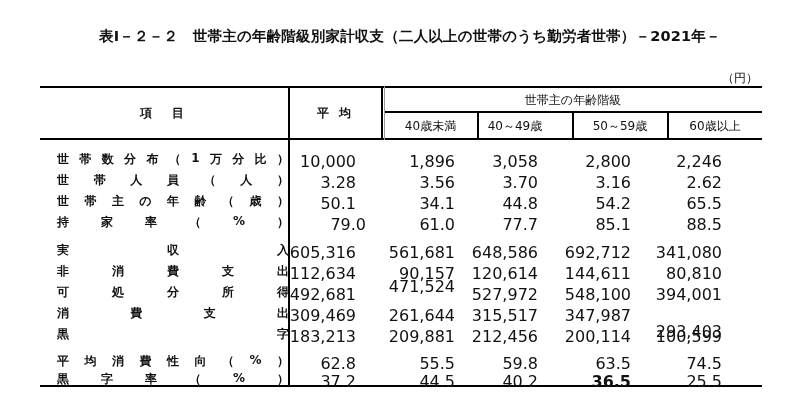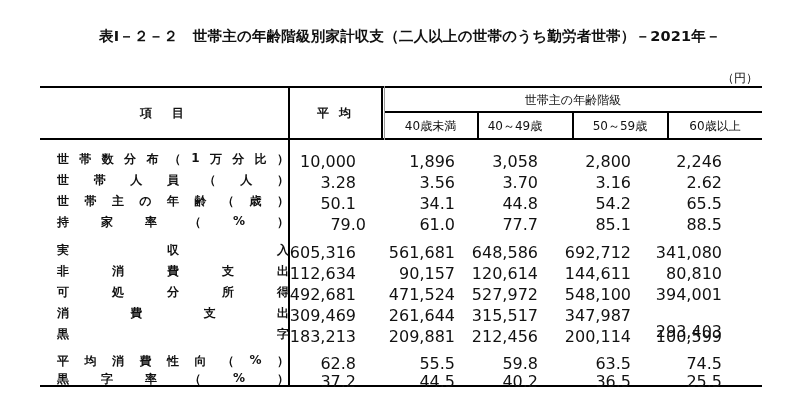--- a/index.html
+++ b/index.html
@@ -127,21 +127,21 @@
     <div class="num" style="top: 264px; left: 561px;">144,611</div>
     <div class="num" style="top: 264px; left: 652px;">80,810</div>
     <div class="label" style="top: 284px;">
       <span>可</span>
       <span>処</span>
       <span>分</span>
       <span>所</span>
       <span>得</span>
     </div>
     <div class="num" style="top: 285px; left: 286px;">492,681</div>
-    <div class="num" style="top: 285px; left: 385px;">471,524</div>
+    <div class="num" style="top: 277px; left: 385px;">471,524</div>
     <div class="num" style="top: 285px; left: 468px;">527,972</div>
     <div class="num" style="top: 285px; left: 561px;">548,100</div>
     <div class="num" style="top: 285px; left: 652px;">394,001</div>
     <div class="label" style="top: 305px;">
       <span>消</span>
       <span>費</span>
       <span>支</span>
       <span>出</span>
     </div>
     <div class="num" style="top: 306px; left: 286px;">309,469</div>
@@ -178,15 +178,15 @@
       <span>黒</span>
       <span>字</span>
       <span>率</span>
       <span>（</span>
       <span>%</span>
       <span>）</span>
     </div>
     <div class="num" style="top: 372px; left: 286px;">37.2</div>
     <div class="num" style="top: 372px; left: 385px;">44.5</div>
     <div class="num" style="top: 372px; left: 468px;">40.2</div>
-    <div class="num" style="top: 372px; left: 561px;">36.5</div>
+    <div class="num" style="top: 372px; left: 561px; font-weight: bold;">36.5</div>
     <div class="num" style="top: 372px; left: 652px;">25.5</div>
   </div>
 
 </body></html>

